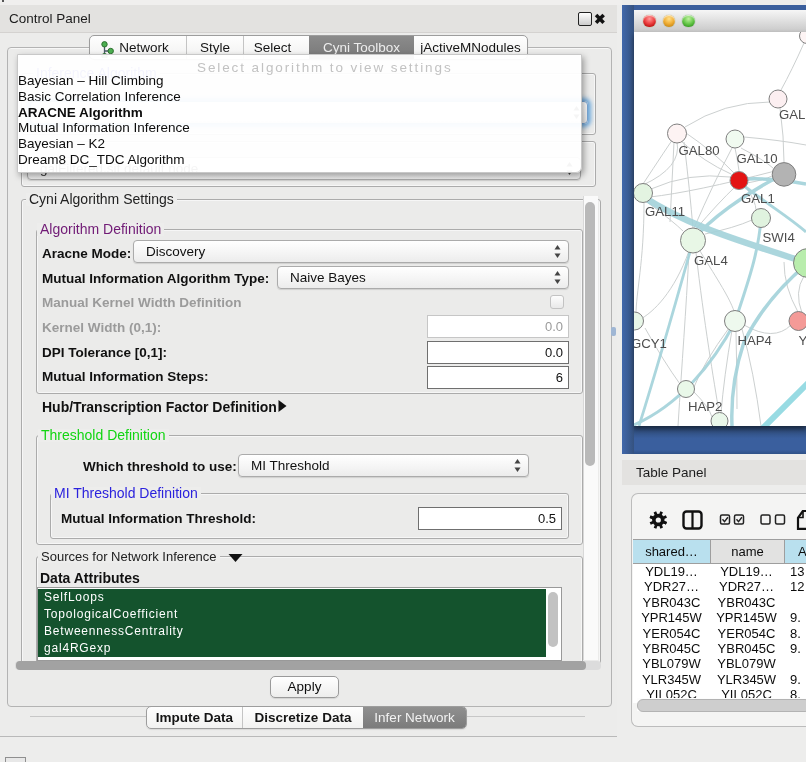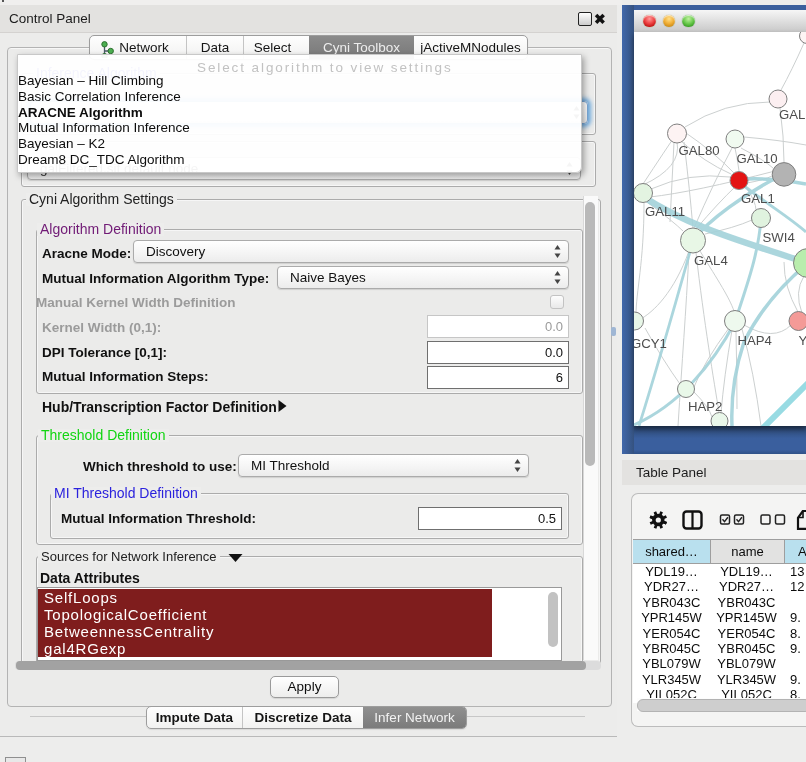--- a/index.html
+++ b/index.html
@@ -42,21 +42,21 @@
   <div class="abs" style="left:7px;top:47px;width:603px;height:658px;background:#ebebea;border:1px solid #b3b3b3;border-radius:4px;box-shadow:inset 0 1px 0 rgba(255,255,255,.6);"></div>
 
   <div class="abs" style="left:89px;top:35px;width:437px;height:23px;border:1px solid #9d9d9d;border-radius:5px;background:linear-gradient(#fefefe,#f1f1f0);display:flex;box-shadow:0 1px 1px rgba(0,0,0,.08);">
      <div style="flex:0 0 90px;display:flex;align-items:center;justify-content:center;font-size:13.5px;color:#151515;border-right:1px solid #c4c4c4;padding-right:6px;">
         <svg width="13" height="17" viewBox="0 0 13 17" style="margin-right:5px;margin-top:3px;">
           <path d="M3.5,4 V14.5 M3.5,10 H9.5" stroke="#4a5a66" stroke-width="1.3" fill="none"></path>
           <circle cx="3.5" cy="3.3" r="2.7" fill="#4caf50" stroke="#2e7031"></circle>
           <circle cx="9.7" cy="10" r="2.7" fill="#4caf50" stroke="#2e7031"></circle>
           <circle cx="3.5" cy="15.2" r="2.7" fill="#4caf50" stroke="#2e7031"></circle>
         </svg>Network</div>
-     <div style="flex:0 0 56px;display:flex;align-items:center;justify-content:center;font-size:13.5px;color:#151515;border-right:1px solid #c4c4c4;">Data</div>
+     <div style="flex:0 0 56px;display:flex;align-items:center;justify-content:center;font-size:13.5px;color:#151515;border-right:1px solid #c4c4c4;">Style</div>
      <div style="flex:0 0 57px;display:flex;align-items:center;justify-content:center;font-size:13.5px;color:#151515;">Select</div>
      <div style="flex:0 0 105px;display:flex;align-items:center;justify-content:center;font-size:13.5px;color:#ededed;background:linear-gradient(#8b8b8b,#787878);margin-left:8px;">Cyni Toolbox</div>
      <div style="flex:1;display:flex;align-items:center;justify-content:center;font-size:13.5px;color:#151515;">jActiveMNodules</div>
   </div>
 
   <div class="groupbox" style="left:21px;top:73px;width:573px;height:60px;"></div>
   <div class="grouplab" style="left:33px;top:67px;color:#2222cc;">Inference Algorithm</div>
   <div class="combo" style="left:30px;top:101px;width:556px;box-shadow:0 0 4px 2.5px rgba(90,160,220,.85);border-color:#7aa7d6;">
 
      <svg class="carr" viewBox="0 0 7 13">
@@ -90,21 +90,21 @@
 
   <div class="lab" style="left:42px;top:271px;">Mutual Information Algorithm Type:</div>
   <div class="combo" style="left:277px;top:266px;width:290px;">
      <div class="ct">Naive Bayes</div>
      <svg class="carr" viewBox="0 0 7 13">
         <path d="M3.5 0 L6.5 4.5 L0.5 4.5 Z" fill="#444"></path>
         <path d="M3.5 13 L6.5 8.5 L0.5 8.5 Z" fill="#444"></path>
       </svg>
   </div>
 
-  <div class="lab dis" style="left:36px;top:295px;">Manual Kernel Width Definition</div>
+  <div class="lab dis" style="left:42px;top:295px;">Manual Kernel Width Definition</div>
   <div class="abs" style="left:550px;top:295px;width:12px;height:12px;border:1px solid #c3c3c3;border-radius:3px;background:linear-gradient(#fdfdfd,#e9e9e9);"></div>
 
   <div class="lab dis" style="left:42px;top:320px;">Kernel Width (0,1):</div>
   <div class="field" style="left:427px;top:315px;width:135px;height:21px;line-height:21px;border-color:#c6c6c6;color:#9b9b9b;">0.0</div>
 
   <div class="lab" style="left:42px;top:345px;">DPI Tolerance [0,1]:</div>
   <div class="field" style="left:427px;top:341px;width:135px;height:21px;line-height:21px;border-color:#6f6f6f;">0.0</div>
 
   <div class="lab" style="left:42px;top:369px;">Mutual Information Steps:</div>
   <div class="field" style="left:427px;top:366px;width:135px;height:21px;line-height:21px;border-color:#6f6f6f;">6</div>
@@ -134,21 +134,21 @@
 
   <div class="groupbox" style="left:36px;top:556px;width:545px;height:108px;"></div>
   <div class="grouplab" style="left:38px;top:550px;font-size:13px;">Sources for Network Inference</div>
   <svg class="abs" style="left:228px;top:553px;" width="15" height="10" viewBox="0 0 15 10">
       <path d="M0.5 1 L14.5 1 L7.5 9 Z" fill="#111"></path>
     </svg>
 
   <div class="lab" style="left:40px;top:570px;font-size:14px;">Data Attributes</div>
 
   <div class="abs" style="left:37px;top:587px;width:523px;height:72px;background:#fff;border:1px solid #999;">
-     <div class="abs" style="left:0;top:1px;width:454px;height:68px;background:#7f1d1d;color:#fff;font-size:15px;letter-spacing:0.8px;line-height:17px;padding-left:6px;box-sizing:border-box;">
+     <div class="abs" style="left:0;top:1px;width:508px;height:68px;background:#14532d;color:#fff;font-size:12px;letter-spacing:0.8px;line-height:17px;padding-left:6px;box-sizing:border-box;">
         SelfLoops<br>TopologicalCoefficient<br>BetweennessCentrality<br>gal4RGexp
      </div>
      <div class="abs" style="left:510px;top:4px;width:10px;height:55px;background:#c2c2c2;border-radius:5px;"></div>
   </div>
 
   <div class="abs" style="left:583px;top:196px;width:14px;height:464px;background:#fafafa;border-left:1px solid #d8d8d8;"></div>
   <div class="abs" style="left:585px;top:202px;width:10px;height:264px;background:#b9b9b9;border-radius:5px;"></div>
 
   <div class="abs" style="left:15px;top:661px;width:586px;height:9px;background:#dcdcdc;border-radius:4px;"></div>
   <div class="abs" style="left:16px;top:661px;width:570px;height:9px;background:#a2a2a2;border-radius:4px;"></div>

